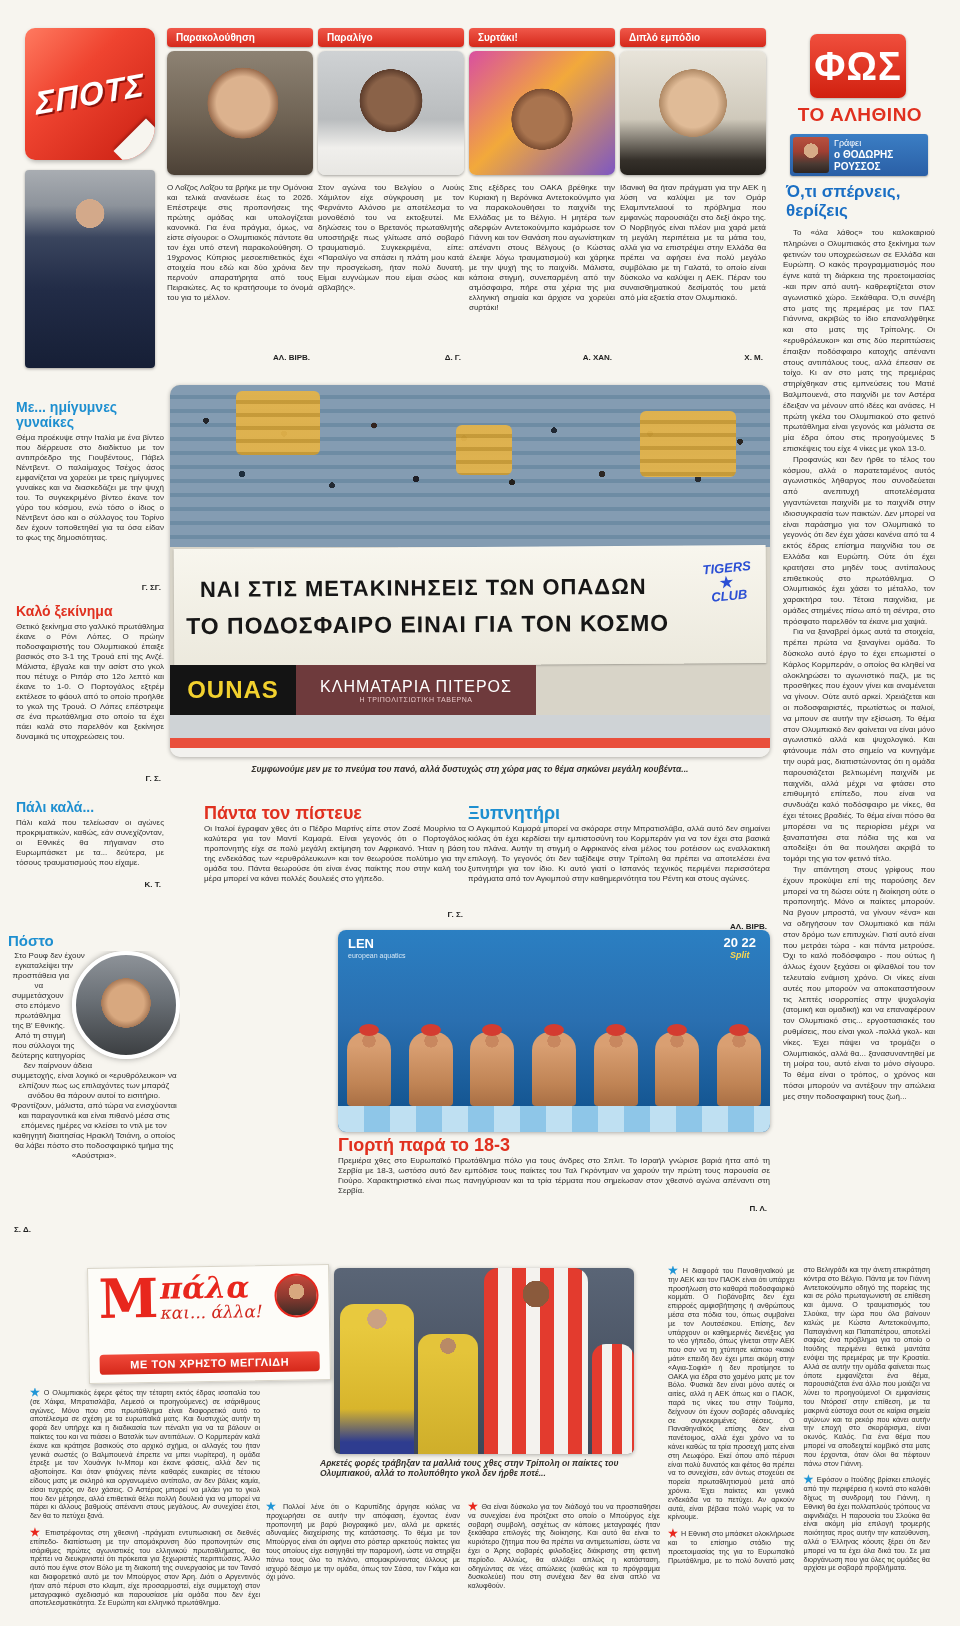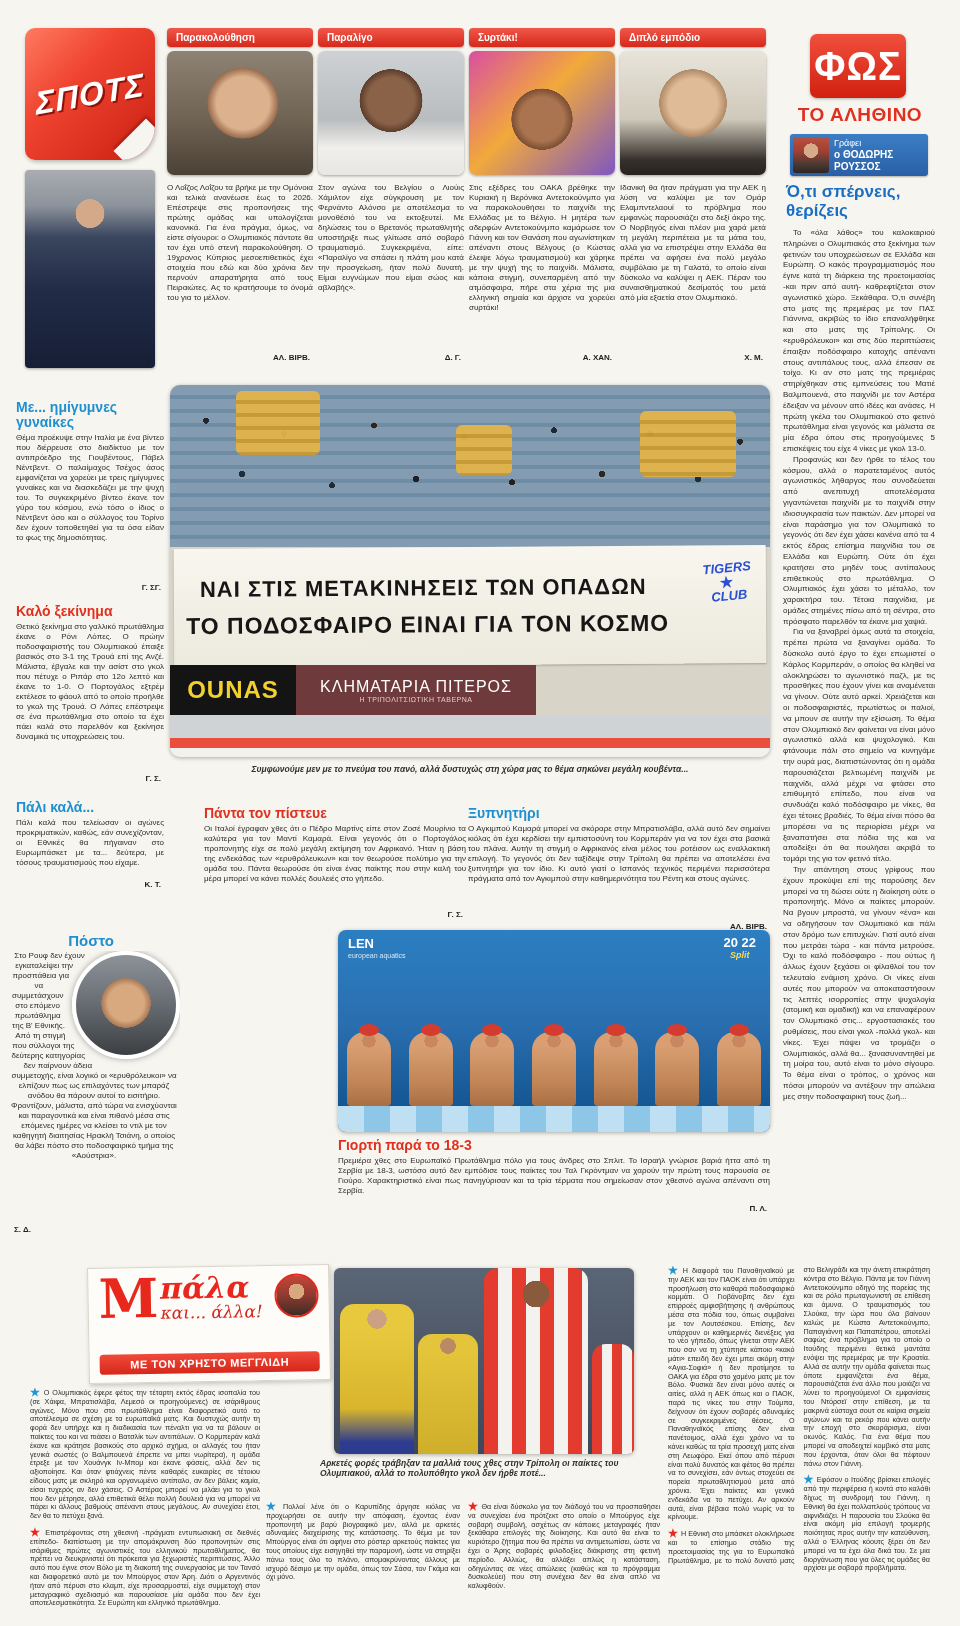--- a/index.html
+++ b/index.html
@@ -53,21 +53,21 @@
   .fos-byline .lines b{font-size:10px}
   .fos-headline{left:786px;top:182px;width:150px;color:#1a6fc4;font-size:17px;line-height:19px;font-weight:bold}
   .fos-body{left:783px;top:228px;width:152px;height:978px;overflow:hidden}
   .fos-body p{font-size:8px;line-height:10.8px;text-align:justify;color:#2b2b2b;text-indent:10px}
 
   
   .art-women{left:16px;top:400px;width:148px}
   .art-kalo{left:16px;top:604px;width:148px}
   .art-pali{left:16px;top:800px;width:148px}
   .art-posto{left:8px;top:932px;width:172px;height:310px}
-  .posto-title{color:#1e8fd0;font-weight:bold;font-size:15px;text-align:center;padding-right:6px;margin-bottom:2px}
+  .posto-title{color:#1e8fd0;font-weight:bold;font-size:15px;text-align:left;padding-right:6px;margin-bottom:2px}
   .posto-circle{float:right;width:108px;height:108px;border-radius:50%;shape-outside:circle(50% at 50% 50%);
      margin:0 0 4px 5px;border:4px solid #fff;box-shadow:0 0 6px rgba(0,0,0,.35);
      background:radial-gradient(circle 30px at 50% 48%,#d8a87f 0 60%,#a97a57 82%,transparent 83%),linear-gradient(180deg,#8d9298 0%,#6a7076 45%,#3c3f42 100%)}
   .posto-body{font-size:8px;line-height:10px;text-align:center;color:#2b2b2b;height:272px;overflow:hidden}
 
   
   .stadium{left:170px;top:385px;width:600px;height:372px;border-radius:10px;overflow:hidden;
      background:#d8d4c8;box-shadow:0 1px 4px rgba(0,0,0,.3)}
   .stands{position:absolute;left:0;top:0;width:600px;height:162px;
      background:
@@ -106,21 +106,21 @@
   .ad3 .s{font-size:6.5px;color:#1d4fa8;letter-spacing:.4px}
   .ad3 .logo{position:absolute;left:8px;top:9px;width:32px;height:32px;border-radius:50%;
      background:radial-gradient(circle at 35% 40%,#f59f2f 0 40%,#1d4fa8 41% 100%)}
   .wall{position:absolute;left:0;top:330px;width:600px;height:42px;
      background:linear-gradient(180deg,#cfd3d6 0 55%,#e94f3c 55% 78%,#f2f1ee 78% 100%)}
   .stadium-cap{left:170px;top:764px;width:600px;text-align:center;font-size:8.5px;font-style:italic;font-weight:bold;color:#33302c}
 
   
   .art-pisteve{left:204px;top:806px;width:262px}
   .art-ksipn{left:468px;top:806px;width:302px}
-  .mid-t{font-size:14px}
+  .mid-t{font-size:18px}
   .h84{height:84px}.h96{height:96px}.h150{height:150px}.h60{height:60px}.h135{height:148px}
 
   
   .wp{left:338px;top:930px;width:432px}
   .wp-ph{position:relative;width:432px;height:202px;border-radius:8px;overflow:hidden;box-shadow:0 1px 4px rgba(0,0,0,.3);
      background:linear-gradient(180deg,#2b7fc2 0%,#2a6fb0 45%,#0e4f8a 100%)}
   .wp-len{position:absolute;left:10px;top:8px;color:#fff;font-size:13px;font-weight:bold;line-height:12px}
   .wp-len small{display:block;font-size:7px;font-weight:normal;color:#d7e8f5}
   .wp-year{position:absolute;right:14px;top:6px;color:#fff;font-weight:bold;font-size:13px;line-height:13px;text-align:center}
   .wp-year em{display:block;font-style:italic;font-size:9px;color:#ffd84d}

